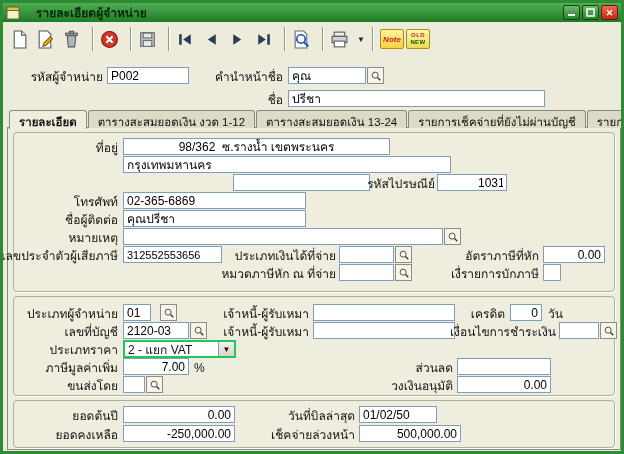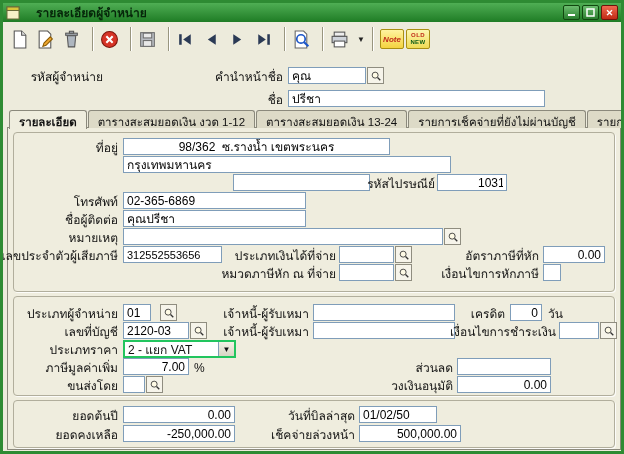--- a/index.html
+++ b/index.html
@@ -171,20 +171,21 @@
     </button>
     <button class="tbtn">
       <span class="oldnew-icon">
         <b class="old">OLD</b>
           <b class="new">NEW</b>
       </span>
     </button>
   </div>
 
   <span class="lbl" style="right:518px; top:67px;">รหัสผู้จำหน่าย</span>
+  <input class="tb" style="left: 104px; top: 64px; width: 82px;" value="P002">
   <span class="lbl" style="right:338px; top:67px;">คำนำหน้าชื่อ</span>
   <input class="tb" style="left: 285px; top: 64px; width: 78px;" value="คุณ">
   <button class="lk" style="left:364px; top:64px;">
     <svg width="12" height="12" viewBox="0 0 14 14">
         <circle cx="6" cy="6" r="3.5" fill="#fffbe6" stroke="#333"></circle>
         <path d="M8.8 8.8L12 12" stroke="#333" stroke-width="1.6"></path>
       </svg>
   </button>
   <span class="lbl" style="right:338px; top:90px;">ชื่อ</span>
   <input class="tb" style="left: 285px; top: 87px; width: 257px;" value="ปรีชา">
@@ -239,21 +240,21 @@
     <input class="tb num" style="left: 535px; top: 118px; width: 62px;" value="0.00">
 
     <span class="lbl" style="right:284px; top:139px;">หมวดภาษีหัก ณ ที่จ่าย</span>
     <input class="tb" style="left: 331px; top: 136px; width: 55px;" value="">
     <button class="lk" style="left:387px; top:136px;">
       <svg width="12" height="12" viewBox="0 0 14 14">
           <circle cx="6" cy="6" r="3.5" fill="#fffbe6" stroke="#333"></circle>
           <path d="M8.8 8.8L12 12" stroke="#333" stroke-width="1.6"></path>
         </svg>
     </button>
-    <span class="lbl" style="right:81px; top:139px;">เงื่อนไขการหักภาษี</span>
+    <span class="lbl" style="right:81px; top:139px;">เงื่รายการบักภาษี</span>
     <input class="tb" style="left: 535px; top: 136px; width: 18px;" value="">
 
     <span class="lbl" style="right:502px; top:179px;">ประเภทผู้จำหน่าย</span>
     <input class="tb" style="left: 115px; top: 176px; width: 28px;" value="01">
     <button class="lk" style="left:152px; top:176px;">
       <svg width="12" height="12" viewBox="0 0 14 14">
           <circle cx="6" cy="6" r="3.5" fill="#fffbe6" stroke="#333"></circle>
           <path d="M8.8 8.8L12 12" stroke="#333" stroke-width="1.6"></path>
         </svg>
     </button>

